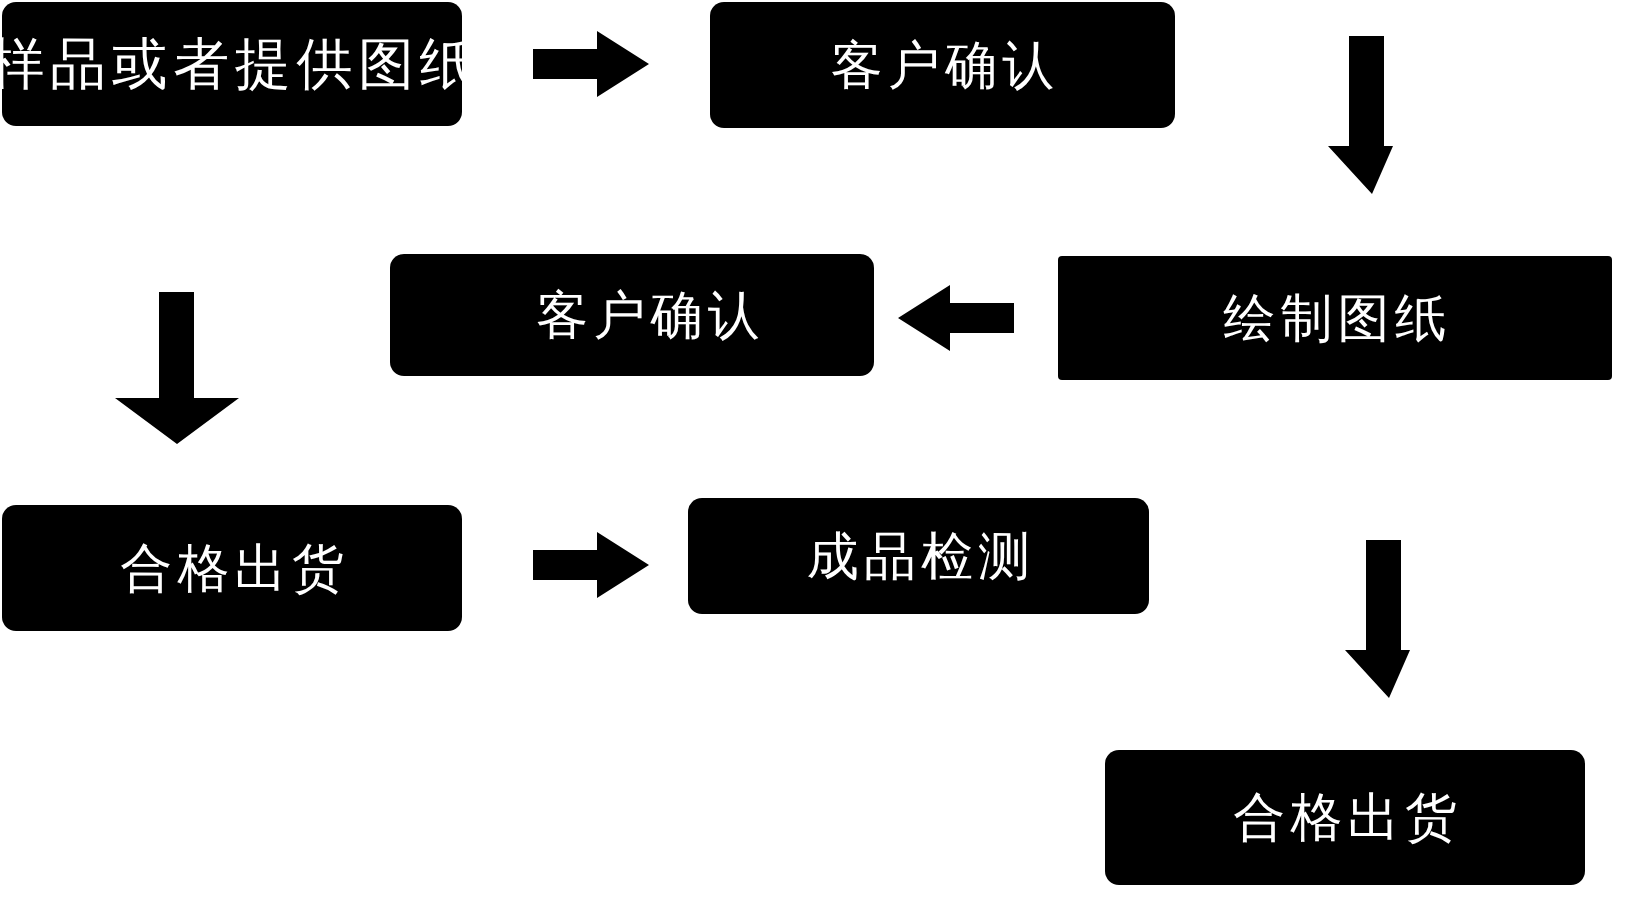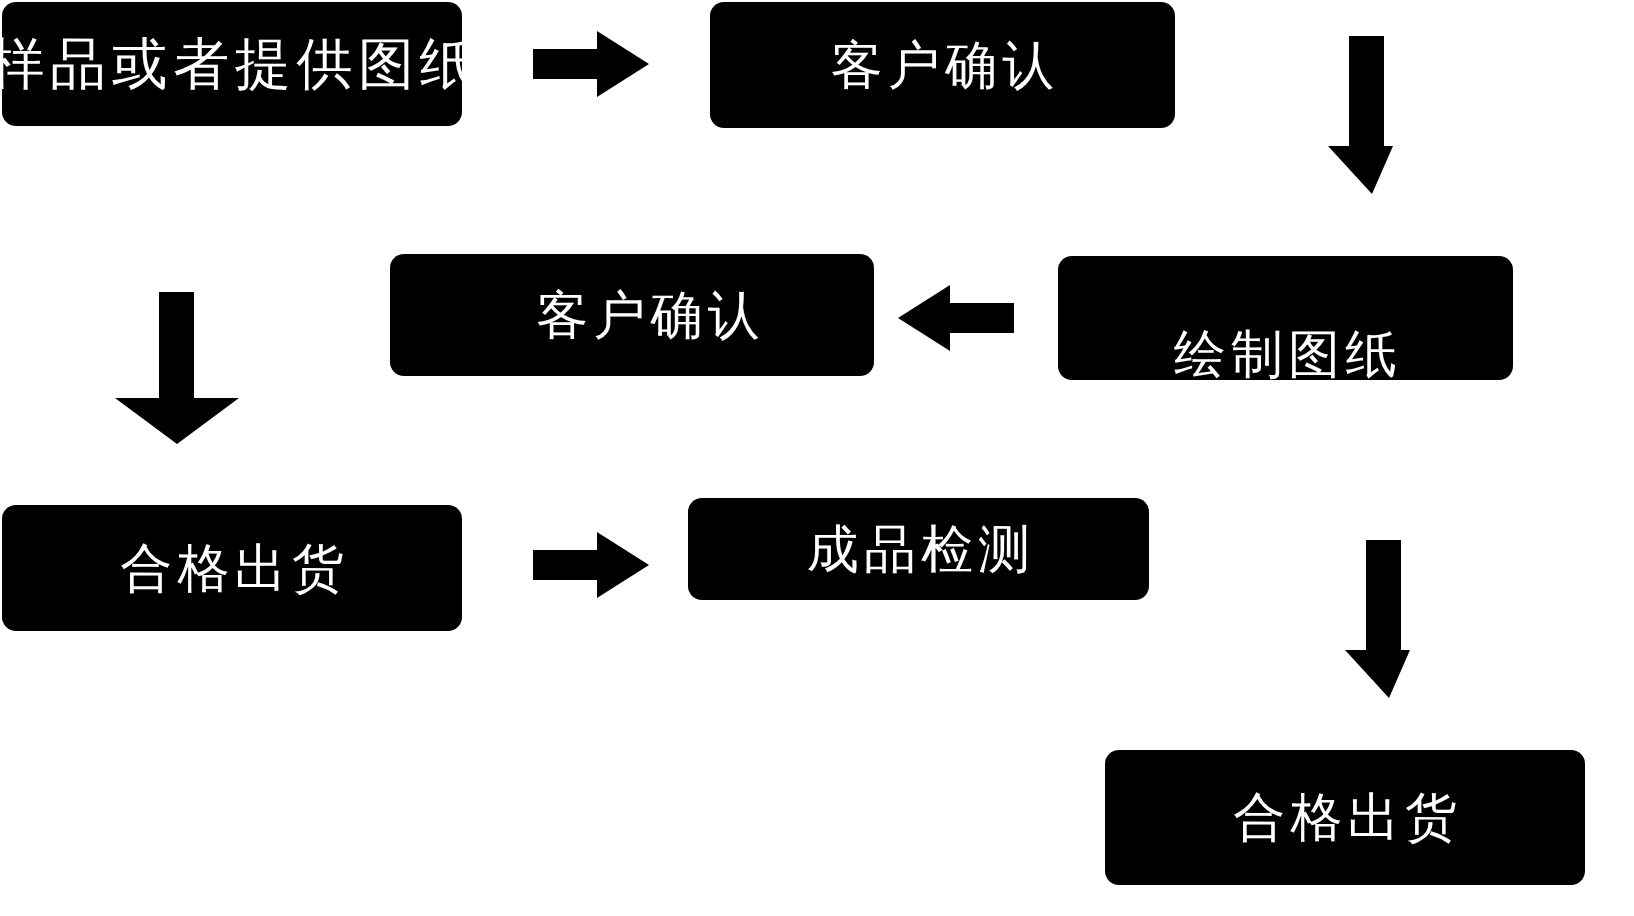--- a/index.html
+++ b/index.html
@@ -48,30 +48,30 @@
 </head>
 <body>
 
 <div id="canvas">
     <div class="node" style="left: 2px; top: 2px; width: 460px; height: 124px; font-size: 56px; border-radius: 14px; background: rgb(0, 0, 0); color: rgb(255, 255, 255);">
       <span class="node-label">样品或者提供图纸</span>
     </div>
     <div class="node" style="left: 710px; top: 2px; width: 465px; height: 126px; font-size: 52px; border-radius: 14px; background: rgb(0, 0, 0); color: rgb(255, 255, 255);">
       <span class="node-label">客户确认</span>
     </div>
-    <div class="node" style="left: 1058px; top: 256px; width: 455px; height: 124px; font-size: 52px; border-radius: 14px; background: rgb(0, 0, 0); color: rgb(255, 255, 255); align-items: flex-end;">
+    <div class="node" style="left: 1058px; top: 256px; width: 554px; height: 124px; font-size: 52px; border-radius: 4px; background: rgb(0, 0, 0); color: rgb(255, 255, 255);">
       <span class="node-label">绘制图纸</span>
     </div>
     <div class="node" style="left: 390px; top: 254px; width: 484px; height: 122px; font-size: 52px; border-radius: 14px; background: rgb(0, 0, 0); color: rgb(255, 255, 255); padding-left: 32px;">
       <span class="node-label">客户确认</span>
     </div>
     <div class="node" style="left: 2px; top: 505px; width: 460px; height: 126px; font-size: 52px; border-radius: 14px; background: rgb(0, 0, 0); color: rgb(255, 255, 255);">
       <span class="node-label">合格出货</span>
     </div>
-    <div class="node" style="left: 688px; top: 498px; width: 461px; height: 102px; font-size: 52px; border-radius: 14px; background: rgb(0, 0, 0); color: rgb(255, 255, 255);">
+    <div class="node" style="left: 688px; top: 498px; width: 461px; height: 116px; font-size: 52px; border-radius: 14px; background: rgb(0, 0, 0); color: rgb(255, 255, 255);">
       <span class="node-label">成品检测</span>
     </div>
     <div class="node" style="left: 1105px; top: 750px; width: 480px; height: 135px; font-size: 52px; border-radius: 14px; background: rgb(0, 0, 0); color: rgb(255, 255, 255); font-family: Liberation Serif, serif;">
       <span class="node-label">合格出货</span>
     </div>
     <div class="arrow" style="left: 533px; top: 31px; width: 116px; height: 66px;">
       <svg viewBox="0 0 116 66" preserveAspectRatio="none">
         <path d="M0,18 L64,18 L64,0 L116,33 L64,66 L64,48 L0,48 Z" fill="#000000"></path>
       </svg>
     </div>

